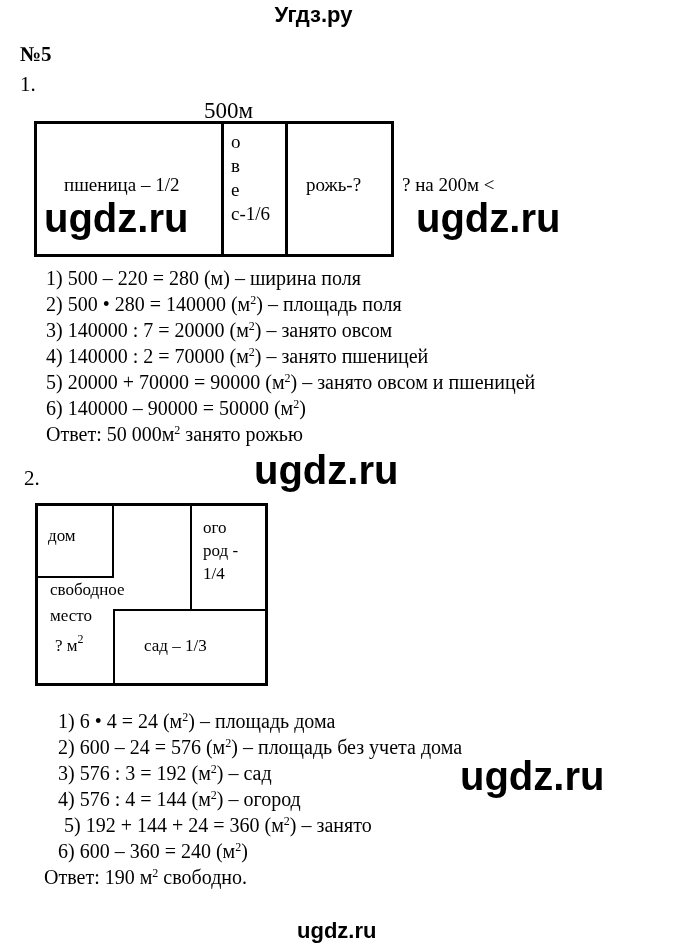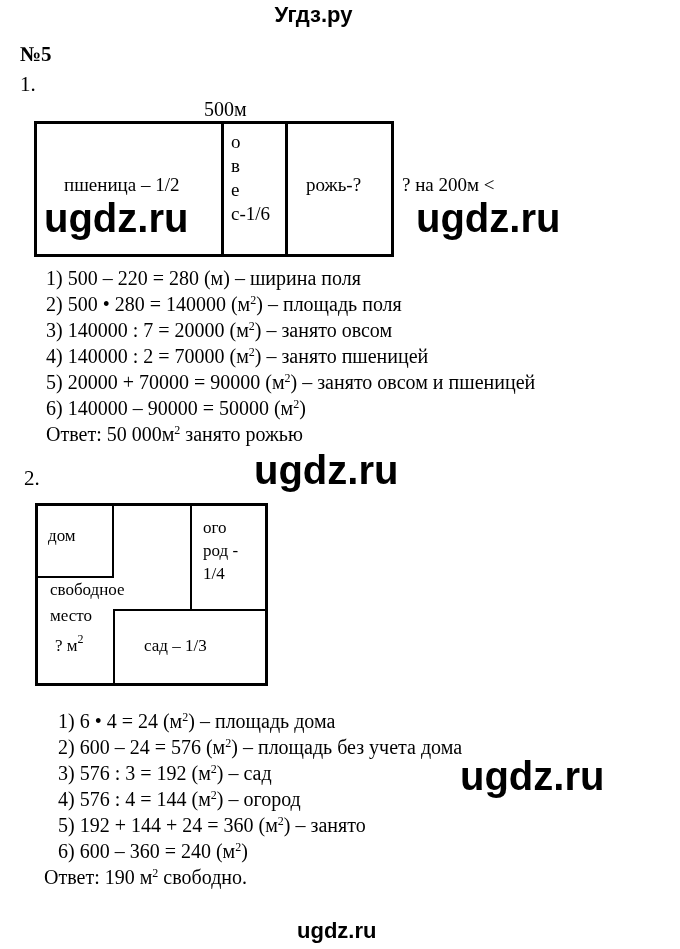--- a/index.html
+++ b/index.html
@@ -20,21 +20,21 @@
   .wm-small { font-size:22px; }
 </style>
 </head>
 <body>
 
 <div class="abs site-title">Угдз.ру</div>
 <div class="abs task-num">№5</div>
 
 <div class="abs sub" style="left:20px;top:72px;">1.</div>
 
-<div class="txt" style="left:204px;top:98px;font-size:20px;">500м</div>
+<div class="txt" style="left:204px;top:98px;font-size:23px;">500м</div>
 <div>
   <div class="box" style="left:34px;top:121px;width:360px;height:136px;border-width:3px;"></div>
   <div class="line" style="left:221px;top:121px;width:3px;height:136px;"></div>
   <div class="line" style="left:285px;top:121px;width:3px;height:136px;"></div>
   <div class="txt" style="left:64px;top:174px;">пшеница – 1/2</div>
   <div class="txt" style="left:231px;top:130px;line-height:24px;">
     <div>о</div>
     <div>в</div>
     <div>е</div>
     <div>с-1/6</div>
@@ -78,21 +78,21 @@
   </div>
   <div class="txt" style="left:55px;top:636px;font-size:17px;"><span>? м</span><sup>2</sup></div>
   <div class="txt" style="left:144px;top:636px;font-size:17px;">сад – 1/3</div>
 </div>
 
 <div>
   <div class="step" style="left:58px;top:709px;"><span>1) 6 • 4 = 24 (м</span><sup>2</sup><span>) – площадь дома</span></div>
   <div class="step" style="left:58px;top:735px;"><span>2) 600 – 24 = 576 (м</span><sup>2</sup><span>) – площадь без учета дома</span></div>
   <div class="step" style="left:58px;top:761px;"><span>3) 576 : 3 = 192 (м</span><sup>2</sup><span>) – сад</span></div>
   <div class="step" style="left:58px;top:787px;"><span>4) 576 : 4 = 144 (м</span><sup>2</sup><span>) – огород</span></div>
-  <div class="step" style="left:58px;top:813px;"><span>5) 192 + 144 + 24 = 360 (м</span><sup>2</sup><span>) – занято</span></div>
+  <div class="step" style="left:64px;top:813px;"><span>5) 192 + 144 + 24 = 360 (м</span><sup>2</sup><span>) – занято</span></div>
   <div class="step" style="left:58px;top:839px;"><span>6) 600 – 360 = 240 (м</span><sup>2</sup><span>)</span></div>
   <div class="step" style="left:44px;top:865px;"><span>Ответ: 190 м</span><sup>2</sup><span> свободно.</span></div>
 </div>
 
 <div class="wm" style="left:44px;top:196px;">ugdz.ru</div>
 <div class="wm" style="left:416px;top:196px;">ugdz.ru</div>
 <div class="wm" style="left:254px;top:448px;">ugdz.ru</div>
 <div class="wm" style="left:460px;top:754px;">ugdz.ru</div>
 <div class="wm wm-small" style="left:297px;top:918px;">ugdz.ru</div>
 

